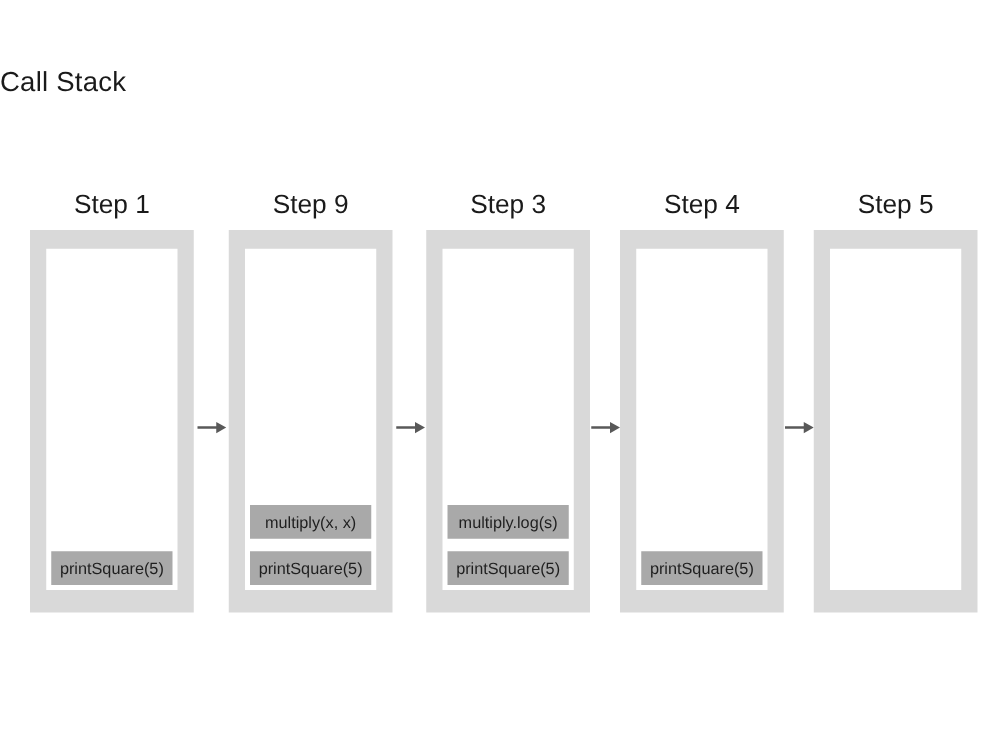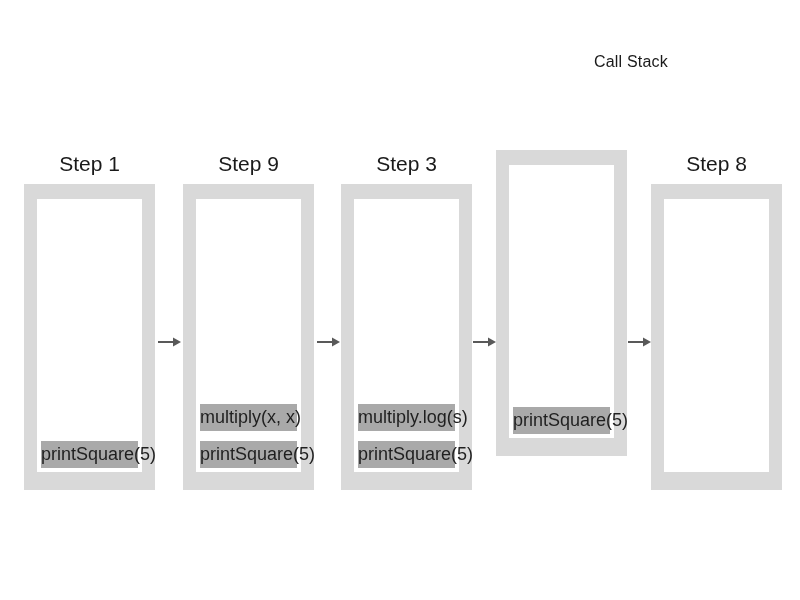--- a/index.html
+++ b/index.html
@@ -13,22 +13,22 @@
     width: 800px;
     height: 600px;
     background: #ffffff;
     overflow: hidden;
   }
   .diagram-title {
     position: absolute;
     top: 53px;
     left: 0;
     width: 668px;
-    text-align: right;
-    font-size: 16px;
+    text-align: left;
+    font-size: 22px;
     color: #1a1a1a;
     letter-spacing: 0.2px;
   }
   .step-col {
     position: absolute;
     top: 150px;
     width: 131px;
   }
   .step-label {
     height: 34px;
@@ -55,21 +55,21 @@
     flex-direction: column;
     justify-content: flex-end;
     gap: 10px;
     padding: 4px;
   }
   .stack-frame {
     flex: none;
     height: 27px;
     background: #a9a9a9;
     color: #1f1f1f;
-    font-size: 18px;
+    font-size: 13px;
     line-height: 27px;
     text-align: center;
     white-space: nowrap;
   }
   .arrow {
     position: absolute;
     top: 336px;
     width: 24px;
     height: 12px;
   }
@@ -104,29 +104,30 @@
     <div class="step-label">Step 3</div>
     <div class="stack-container">
       <div class="stack-area">
         <div class="stack-frame">multiply.log(s)</div>
         <div class="stack-frame">printSquare(5)</div>
       </div>
     </div>
   </div>
 
   <div class="step-col" style="left:496px">
+    <div class="step-label">Step 4</div>
     <div class="stack-container">
       <div class="stack-area">
         <div class="stack-frame">printSquare(5)</div>
       </div>
     </div>
   </div>
 
   <div class="step-col" style="left:651px">
-    <div class="step-label">Step 8</div>
+    <div class="step-label">Step 5</div>
     <div class="stack-container">
       <div class="stack-area"></div>
     </div>
   </div>
 
   <svg class="arrow" style="left:157px" viewBox="0 0 24 12">
     <line x1="1" y1="6" x2="17" y2="6" stroke="#595959" stroke-width="2"></line>
     <polygon points="16,1.5 24,6 16,10.5" fill="#595959"></polygon>
   </svg>
   <svg class="arrow" style="left:316px" viewBox="0 0 24 12">

